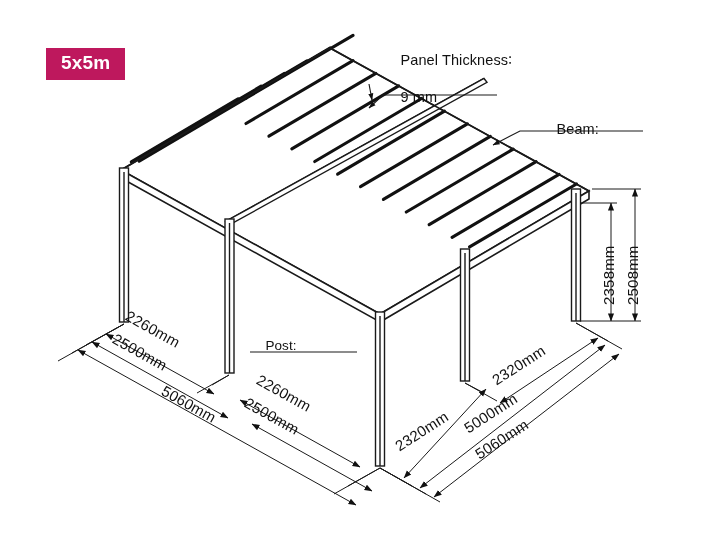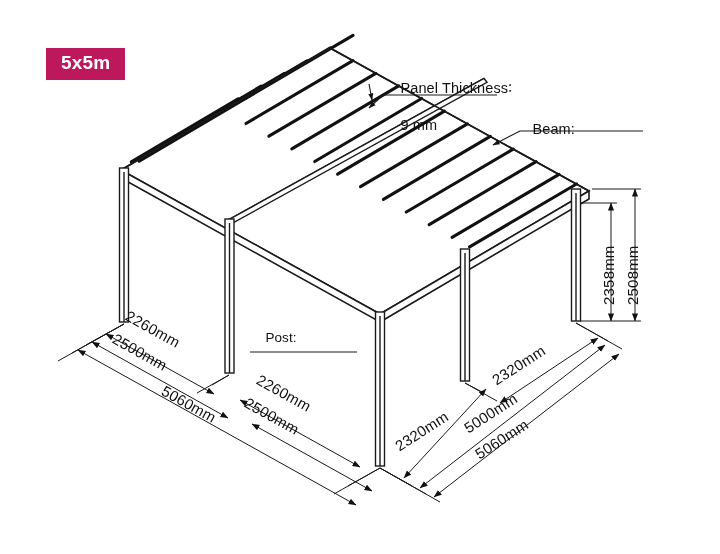--- a/index.html
+++ b/index.html
@@ -144,30 +144,30 @@
 
       <line x1="404" y1="478" x2="486" y2="389" marker-start="url(#ar)" marker-end="url(#ar)"></line>
       <line x1="500" y1="403" x2="598" y2="338" marker-start="url(#ar)" marker-end="url(#ar)"></line>
       <line x1="420" y1="488" x2="605" y2="345" marker-start="url(#ar)" marker-end="url(#ar)"></line>
       <line x1="434" y1="497" x2="619" y2="354" marker-start="url(#ar)" marker-end="url(#ar)"></line>
     </g>
   </svg>
 
   <div class="badge">5x5m</div>
 
-  <div class="lbl" style="left:384px;top:60px;">
+  <div class="lbl" style="left:384px;top:32px;">
     <span>Panel Thickness∶</span><br>
     <span>9 mm</span>
   </div>
 
-  <div class="lbl" style="left:516px;top:101px;">
+  <div class="lbl" style="left:540px;top:101px;">
     <span>Beam:</span><br>
   </div>
 
-  <div class="lbl small" style="left:250px;top:312px;text-align:right;">
+  <div class="lbl small" style="left:250px;top:320px;text-align:right;">
     <span>Post:</span><br>
   </div>
 
   <div class="dimv" style="left:600px;top:305px;">2358mm</div>
   <div class="dimv" style="left:624px;top:305px;">2508mm</div>
 
   <div class="dim" style="left:131px;top:307px;transform:rotate(29deg);">2260mm</div>
   <div class="dim" style="left:118px;top:330px;transform:rotate(29deg);">2500mm</div>
   <div class="dim" style="left:262px;top:371px;transform:rotate(29deg);">2260mm</div>
   <div class="dim" style="left:250px;top:394px;transform:rotate(29deg);">2500mm</div>

